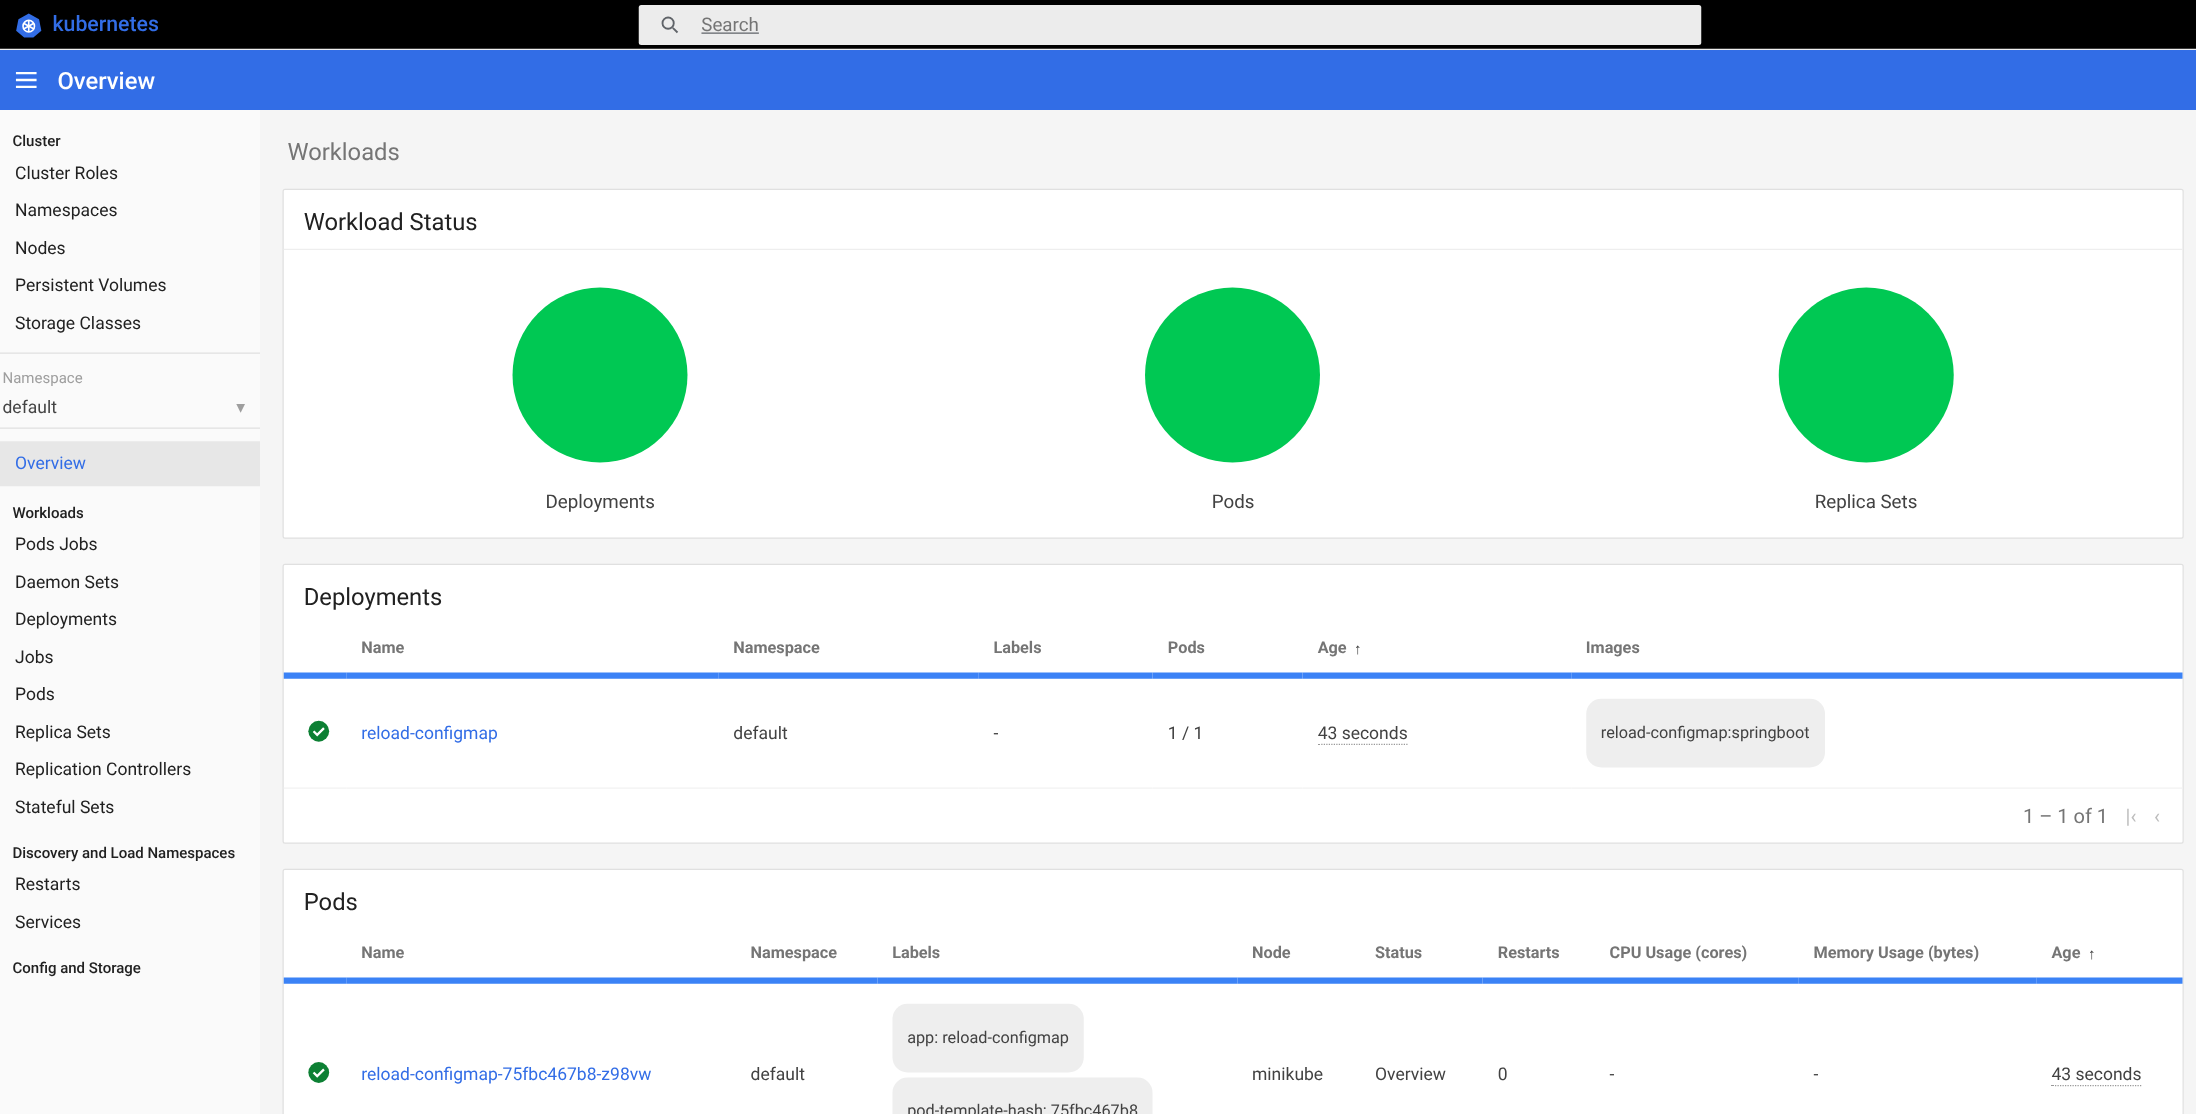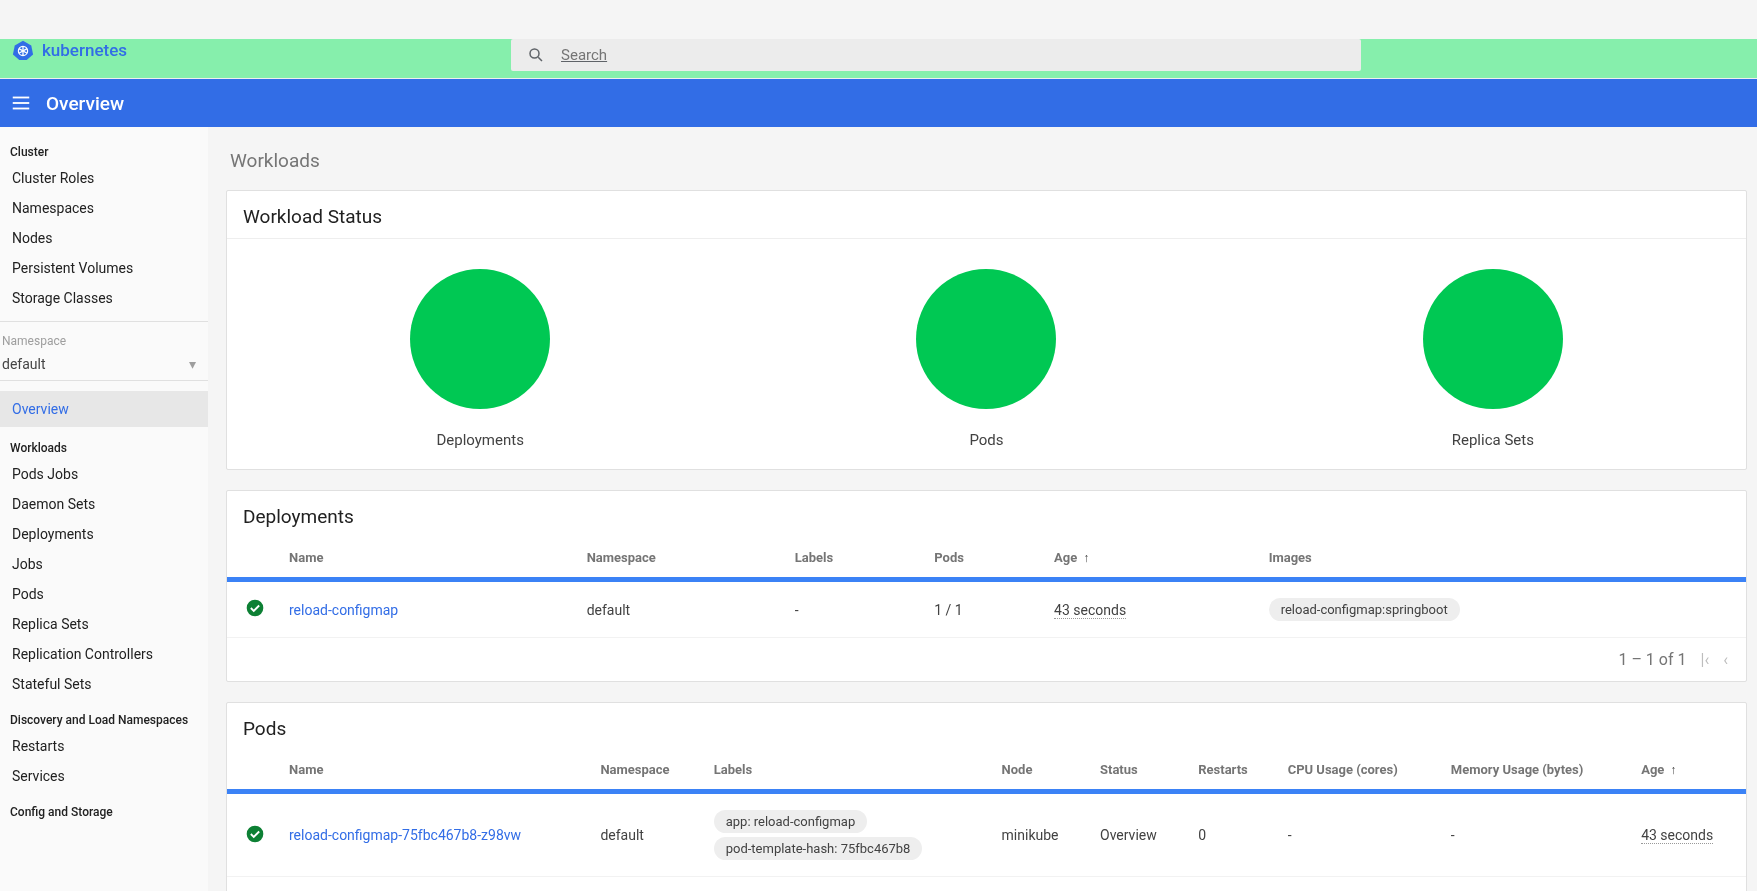--- a/index.html
+++ b/index.html
@@ -1,18 +1,18 @@
 <!DOCTYPE html>
 <html><head>
 <meta charset="utf-8">
 <style>
 * { margin: 0; padding: 0; box-sizing: border-box; font-family: Roboto, "Helvetica Neue", Arial, sans-serif; }
 body { background: #f5f5f5; color: #212121; font-size: 14px; }
 
-.top-bar { height: 40px; background: #86efac; border-bottom: 1px solid #eee; display: flex; align-items: flex-start; padding: 0 12px; margin-top: 39px; }
+.top-bar { height: 40px; background: #000000; border-bottom: 1px solid #eee; display: flex; align-items: center; padding: 0 12px; }
 .logo { display: flex; align-items: center; gap: 8px; font-weight: 500; color: #326de6; font-size: 17px; }
 .logo-icon { width: 22px; height: 22px; }
 
 .search-wrap { flex: 1; display: flex; justify-content: center; }
 .search-box { width: 850px; max-width: 55%; height: 32px; background: #ececec; border-radius: 2px; display: flex; align-items: center; padding: 0 16px; gap: 16px; color: #5f6368; text-decoration: underline; }
 .search-box input { border: none; background: transparent; outline: none; flex: 1; font-size: 15px; color: #5f6368; }
 
 .blue-bar { height: 48px; background: #326de6; color: #fff; display: flex; align-items: center; padding: 0 10px; gap: 14px; font-size: 19px; font-weight: 500; }
 .menu-icon { cursor: pointer; }
 
@@ -36,21 +36,21 @@
 .status-item { display: flex; flex-direction: column; align-items: center; gap: 22px; }
 .circle { width: 140px; height: 140px; border-radius: 50%; background: #00c853; }
 .status-label { color: #424242; font-size: 15px; }
 
 table { width: 100%; border-collapse: collapse; }
 th { text-align: left; font-weight: 700; color: #757575; font-size: 13px; padding: 12px 12px; border-bottom: 5px solid #3b82f6; }
 td { padding: 14px 12px; font-size: 14px; color: #424242; border-bottom: 1px solid #f2f2f2; vertical-align: middle; }
 td.iconcell, th.iconcell { width: 44px; text-align: center; padding-left: 18px; }
 .link { color: #326de6; cursor: pointer; }
 .age-text { border-bottom: 1px dotted #999; }
-.chip { display: inline-block; background: #eee; border-radius: 12px; padding: 4px 12px; font-size: 13px; color: #424242; margin: 2px 4px 2px 0; white-space: nowrap; }
+.chip { display: inline-block; background: #eee; border-radius: 12px; padding: 20px 12px; font-size: 13px; color: #424242; margin: 2px 4px 2px 0; white-space: nowrap; }
 
 .pager { display: flex; justify-content: flex-end; align-items: center; gap: 14px; padding: 12px 18px; color: #757575; font-size: 16px; }
 .pager .nav { color: #bdbdbd; cursor: pointer; }
 
 .ok-icon { width: 20px; height: 20px; }
 .th-sort { display: inline-flex; align-items: center; gap: 6px; }
 .arrow-up { font-size: 12px; color: #424242; }
 .chevron { color: #9e9e9e; }
 </style>
 </head>

